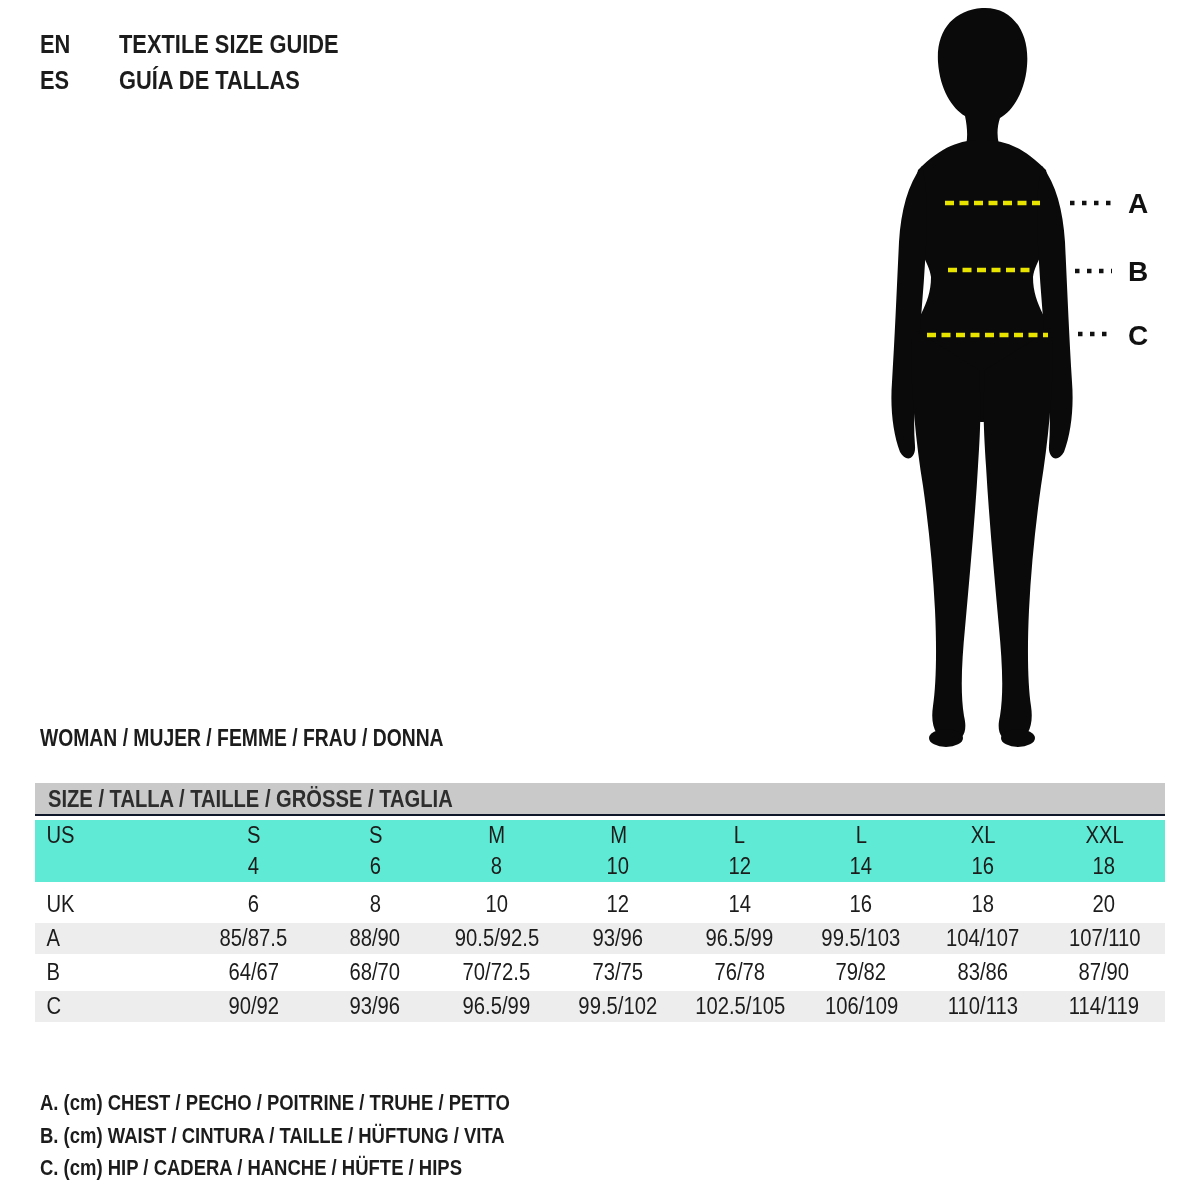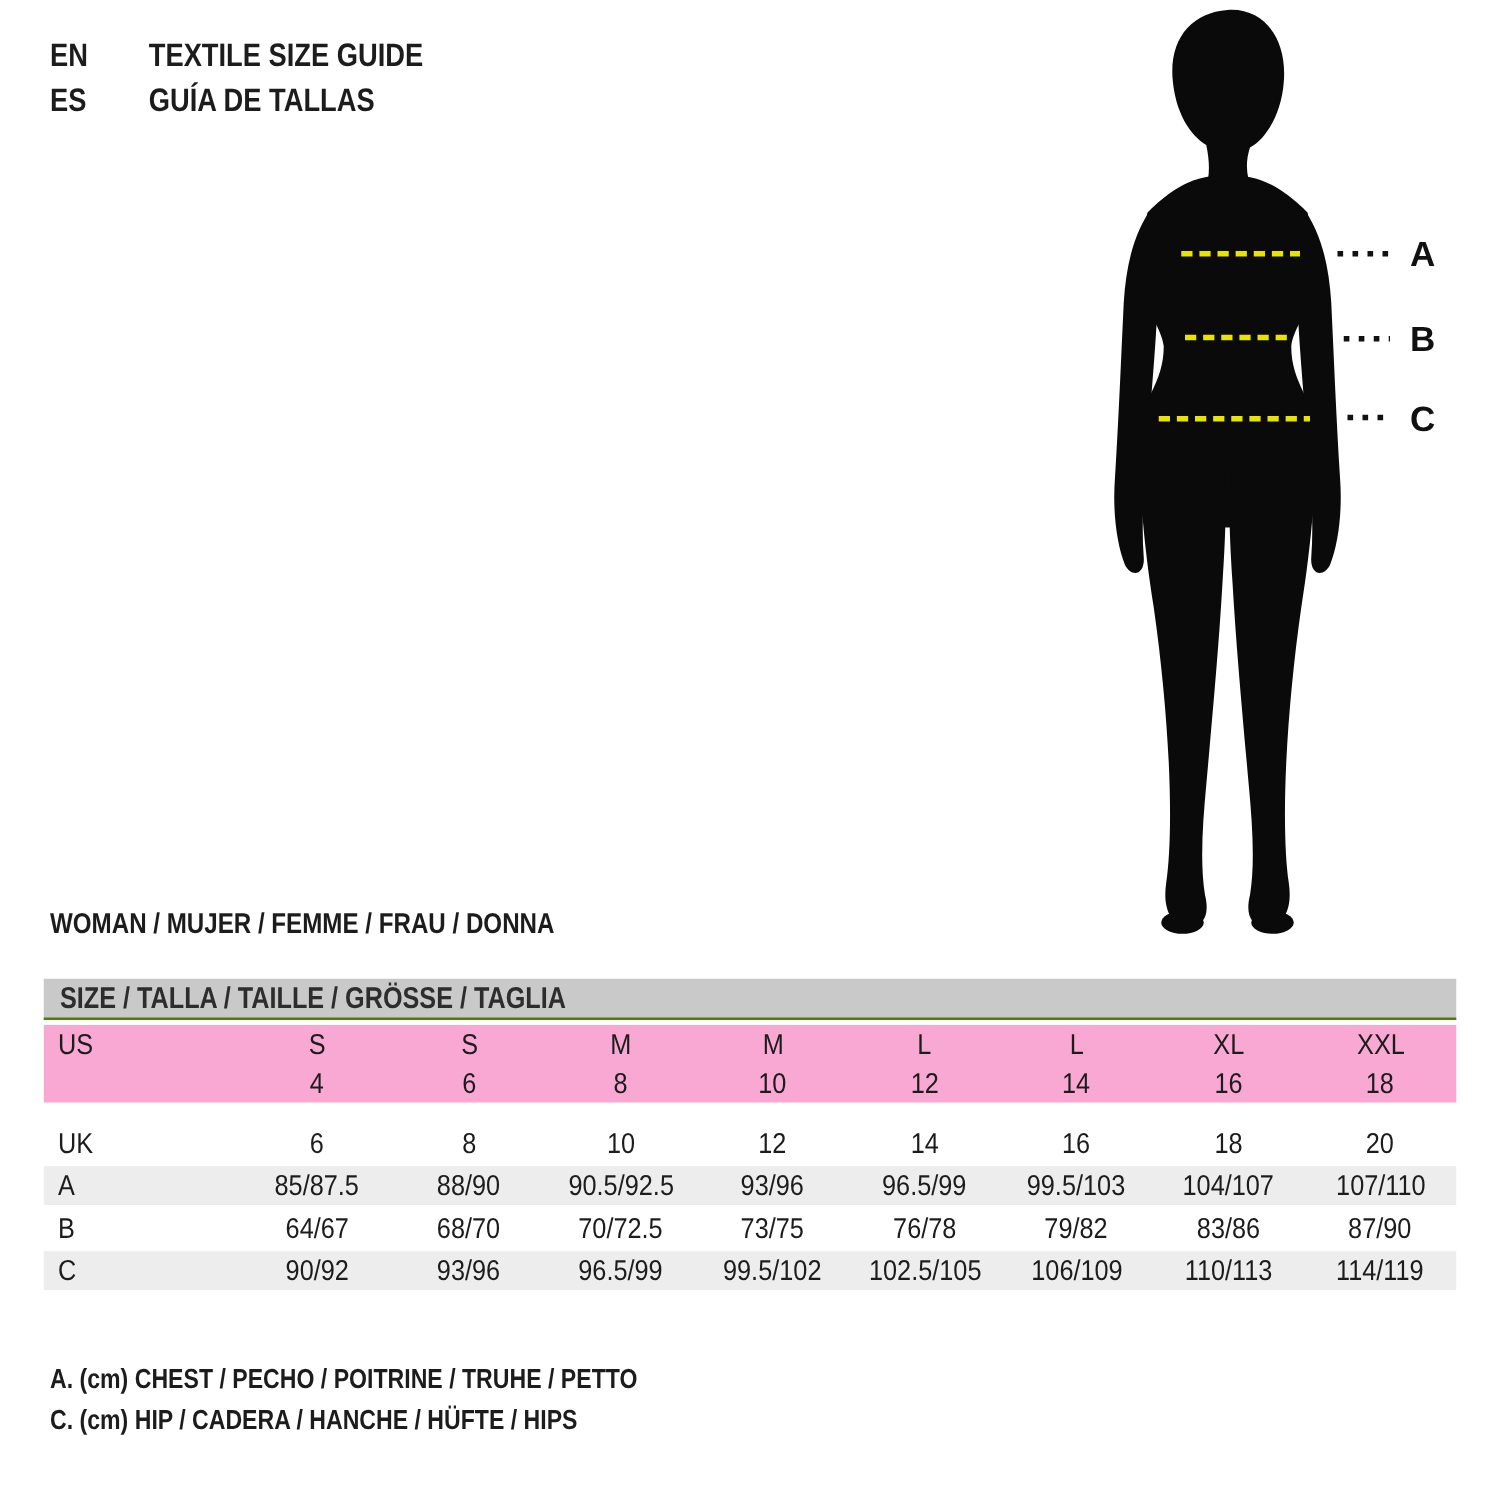--- a/index.html
+++ b/index.html
@@ -18,29 +18,29 @@
   
   .figure-wrap { position:absolute; left:860px; top:0; width:340px; height:760px; }
   .figure-wrap svg { display:block; width:340px; height:760px; }
 
   
   .section-title { position:absolute; left:40px; top:725px; font-size:23px; font-weight:bold; }
 
   
   .size-table { position:absolute; left:35px; top:783px; width:1130px; font-size:23px; }
   .thead {
-    height:33px; background:#c9c9c9; border-bottom:2px solid #4d7c0f;
+    height:33px; background:#c9c9c9; border-bottom:2px solid #0f172a;
     display:flex; align-items:center; padding-left:13px; box-sizing:border-box;
     margin-bottom:4px; font-weight:bold; font-size:24px; color:#2d2d2d;
   }
   .trow {
     display:grid; grid-template-columns:158px repeat(8, 1fr);
     height:31px; align-items:center; margin-bottom:3px;
   }
-  .us-block { background:#f9a8d4; margin-bottom:17px; }
+  .us-block { background:#5eead4; margin-bottom:7px; }
   .us-block .trow { margin-bottom:0; }
   .shaded { background:#ededed; }
   .tlabel { justify-self:start; padding-left:13px; transform:scaleX(0.88); transform-origin:0 50%; white-space:nowrap; }
   .tcell  { justify-self:center; transform:scaleX(0.88); white-space:nowrap; }
 
   
   .legend { position:absolute; left:40px; top:1087px;text-align:center; }
   .legend-row { height:32.5px; display:flex; align-items:center; font-weight:bold; font-size:22px; }
 </style>
 </head>
@@ -169,15 +169,18 @@
     <span class="tcell">110/113</span>
     <span class="tcell">114/119</span>
   </div>
 </div>
 
 <div class="legend">
   <div class="legend-row">
     <span class="cx">A. (cm) CHEST / PECHO / POITRINE / TRUHE / PETTO</span>
   </div>
   <div class="legend-row">
+    <span class="cx">B. (cm) WAIST / CINTURA / TAILLE / HÜFTUNG / VITA</span>
+  </div>
+  <div class="legend-row">
     <span class="cx">C. (cm) HIP / CADERA / HANCHE / HÜFTE / HIPS</span>
   </div>
 </div>
 
 </body></html>

